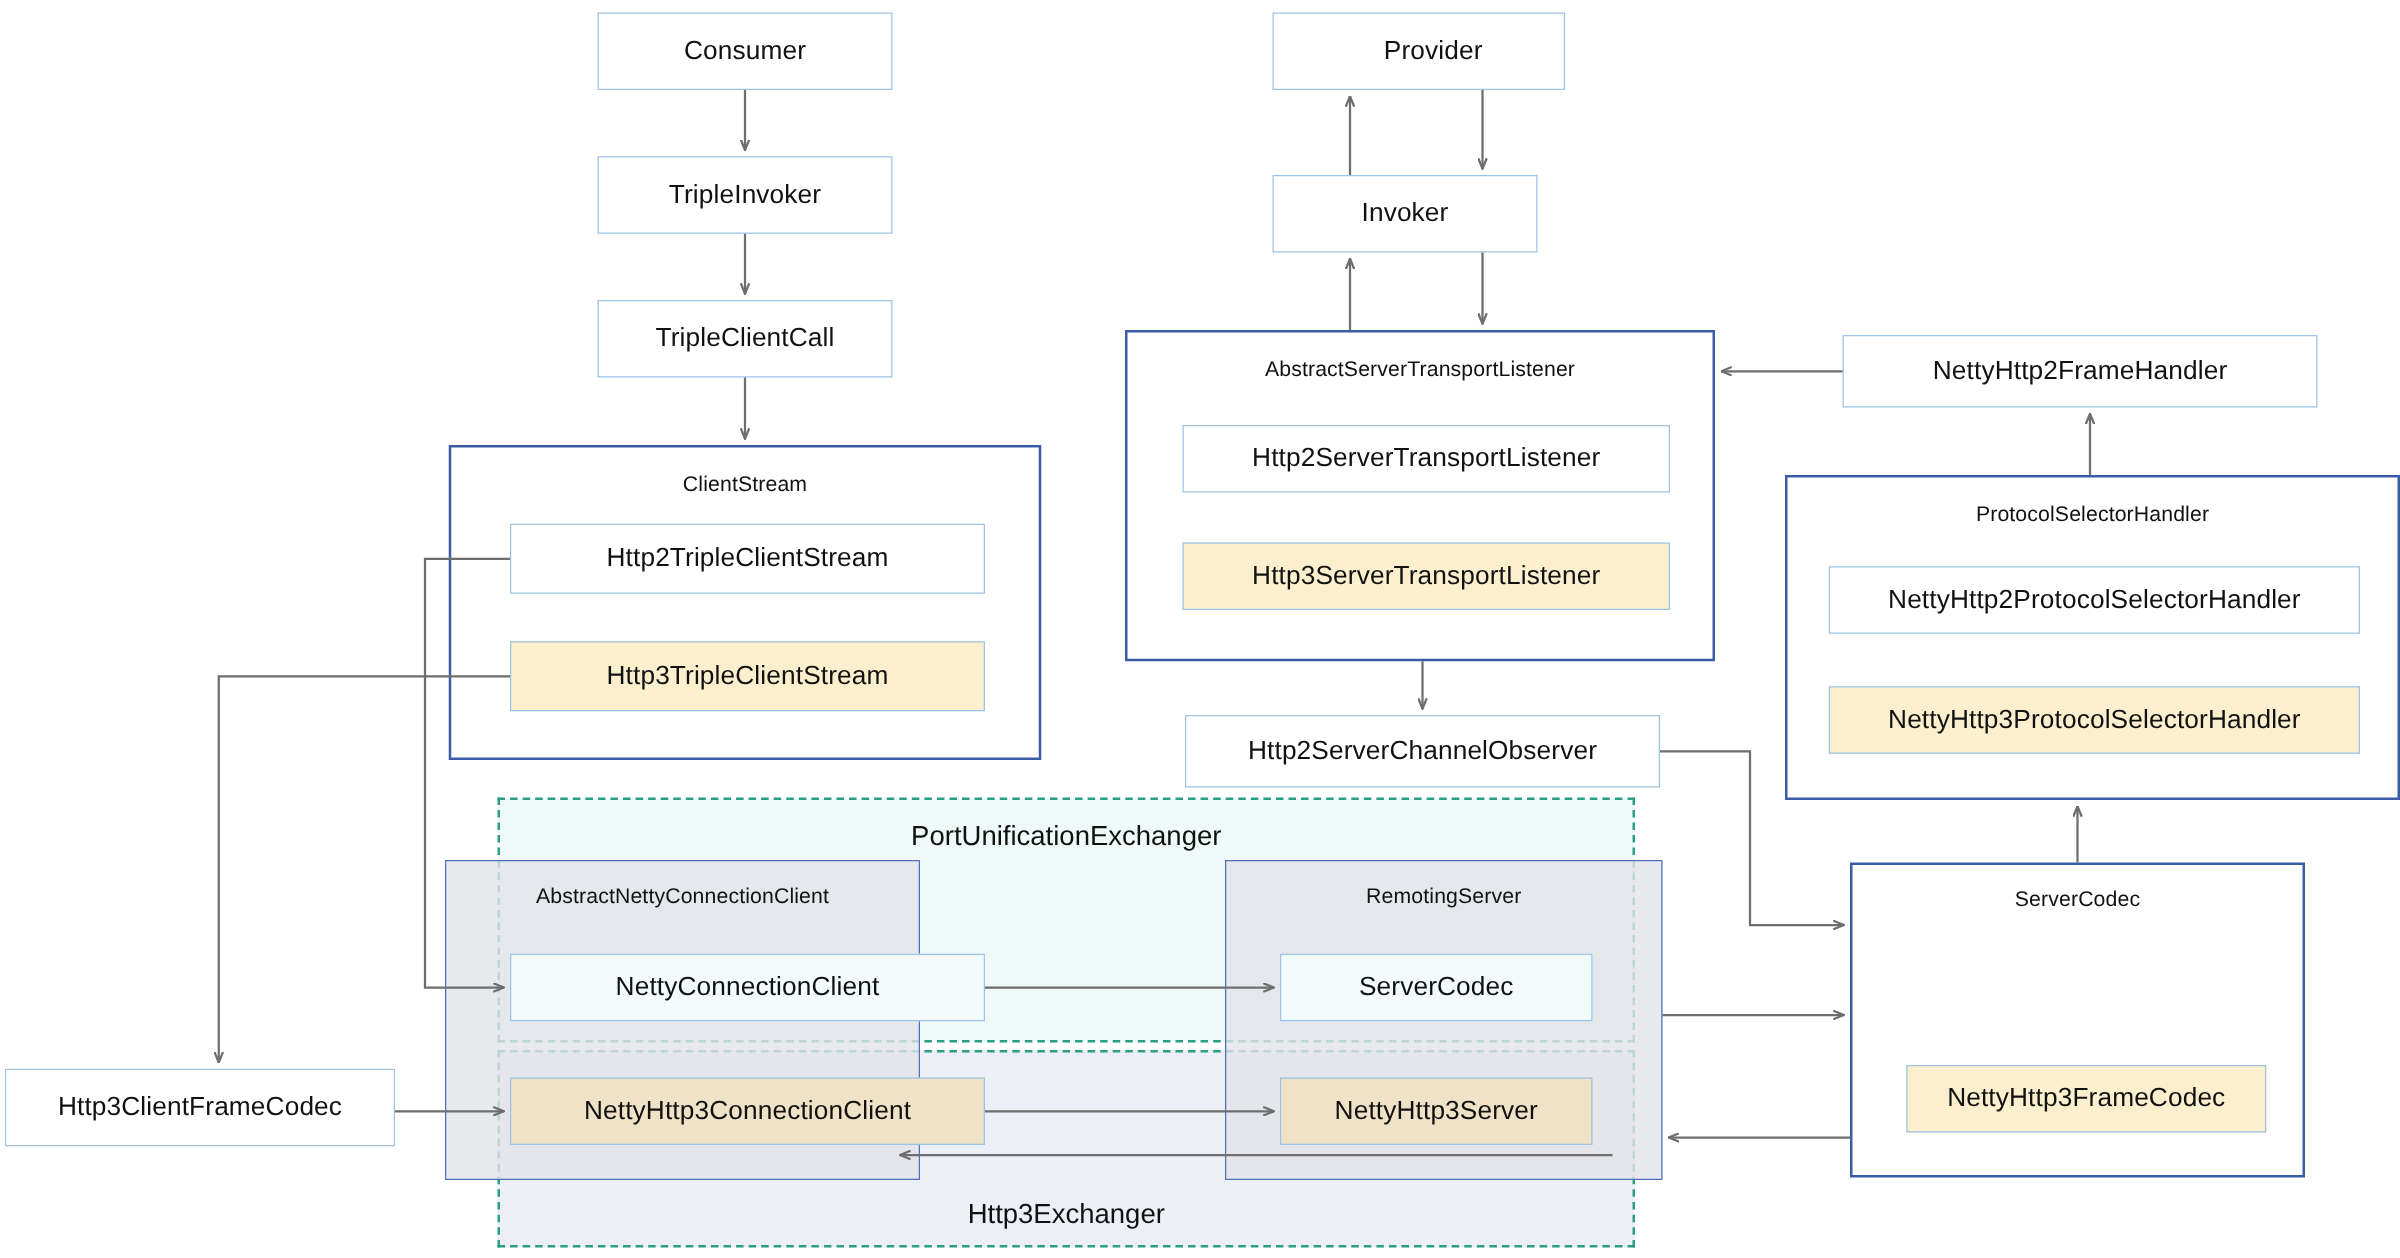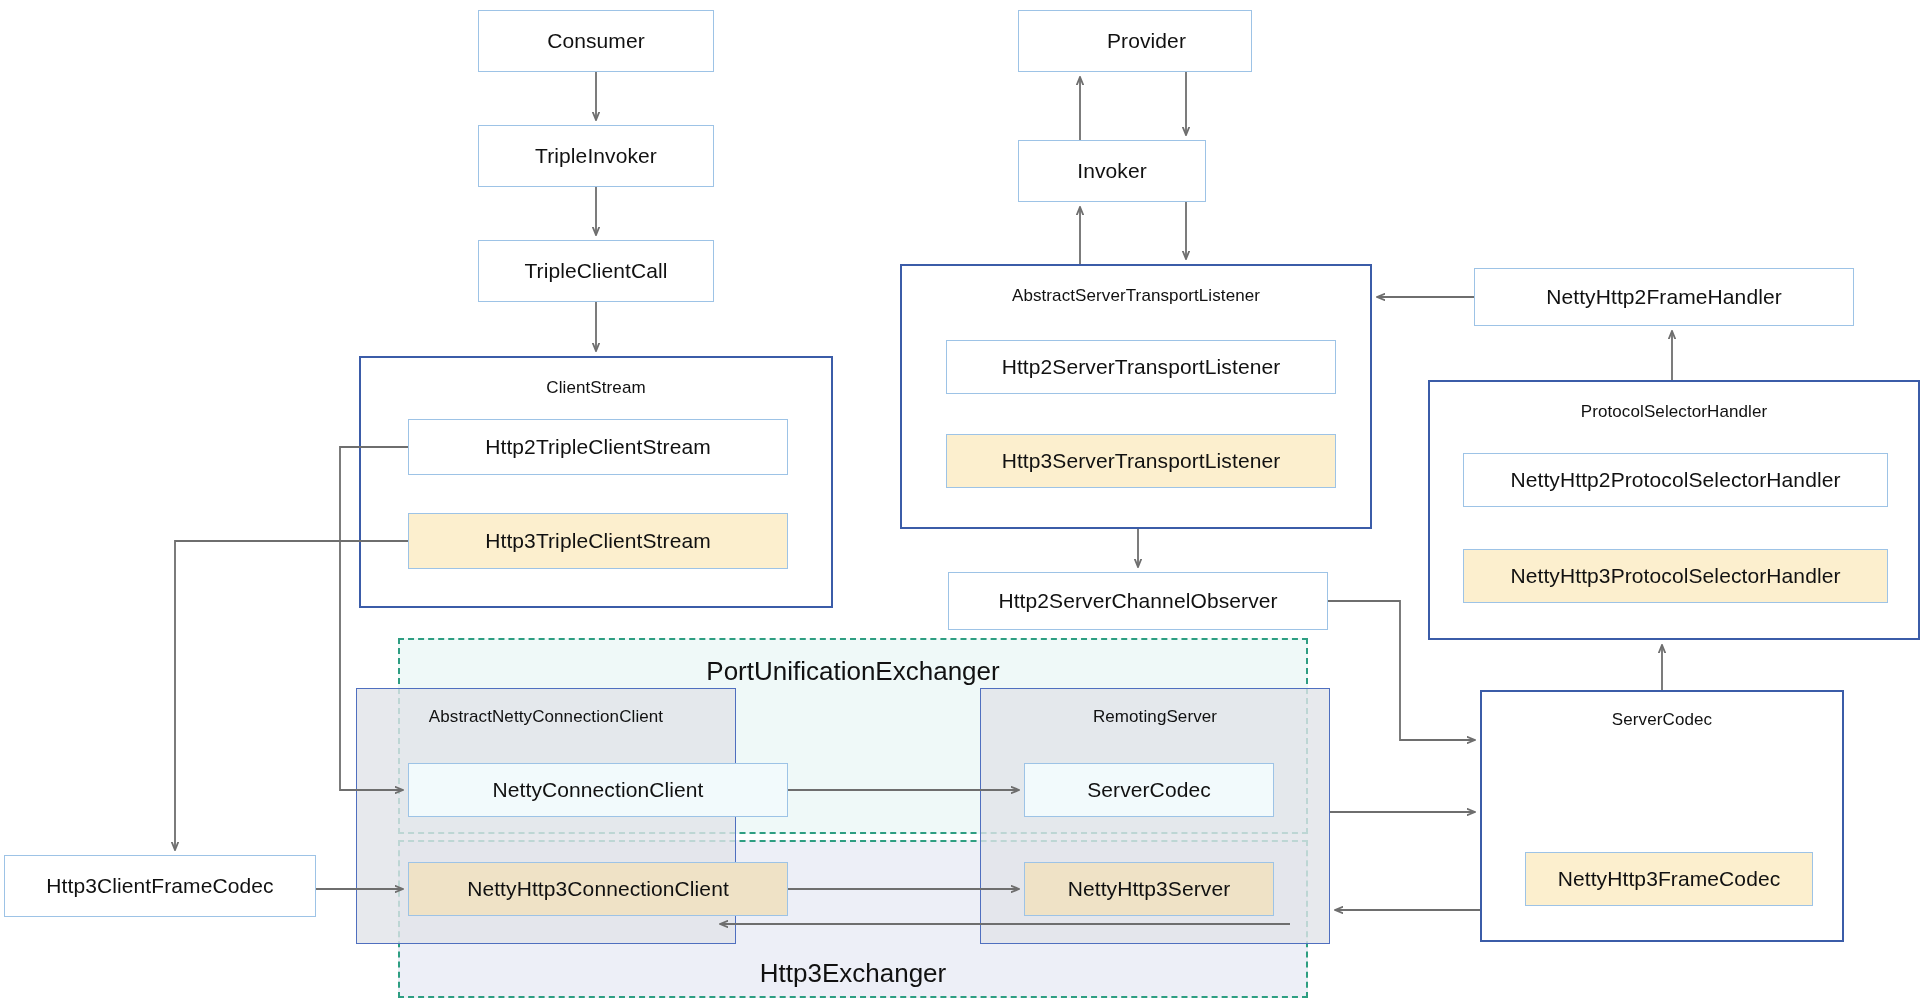--- a/index.html
+++ b/index.html
@@ -63,21 +63,21 @@
   }
 
   
   .region{
     position:absolute;
     box-sizing:border-box;
     border:2.4px dashed #2E9E82;
   }
   .region-label{
     position:absolute;
-    font-size:26px;
+    font-size:22px;
     color:#111111;
     white-space:nowrap;
   }
   .reg-puex{ background:rgba(233,246,245,0.72); }
   .reg-h3ex{ background:rgba(232,234,245,0.78); }
 
   
   #wires{
     position:absolute;
     left:0;top:0;
@@ -110,21 +110,21 @@
   <div class="node n-group" style="left:359px;top:356px;width:474px;height:252px;">
     <div class="grp-title" style="top:20px;">ClientStream</div>
   </div>
   <div class="node n-plain" style="left:408px;top:419px;width:380px;height:56px;">Http2TripleClientStream</div>
   <div class="node n-yellow" style="left:408px;top:513px;width:380px;height:56px;">Http3TripleClientStream</div>
 
   <div class="node n-plain" style="left:4px;top:855px;width:312px;height:62px;">Http3ClientFrameCodec</div>
 
   <div class="node n-plain" style="left:1018px;top:10px;width:234px;height:62px;padding-left:23px;">Provider</div>
 
-  <div class="node n-plain" style="left:1018px;top:140px;width:188px;height:62px;">Invoker</div>
+  <div class="node n-plain" style="left:1018px;top:140px;width:212px;height:62px;">Invoker</div>
 
   <div class="node n-group" style="left:900px;top:264px;width:472px;height:265px;">
     <div class="grp-title" style="top:20px;">AbstractServerTransportListener</div>
   </div>
   <div class="node n-plain" style="left:946px;top:340px;width:390px;height:54px;">Http2ServerTransportListener</div>
   <div class="node n-yellow" style="left:946px;top:434px;width:390px;height:54px;">Http3ServerTransportListener</div>
 
   <div class="node n-plain" style="left:948px;top:572px;width:380px;height:58px;">Http2ServerChannelObserver</div>
 
   <div class="node n-plain" style="left:1474px;top:268px;width:380px;height:58px;">NettyHttp2FrameHandler</div>

